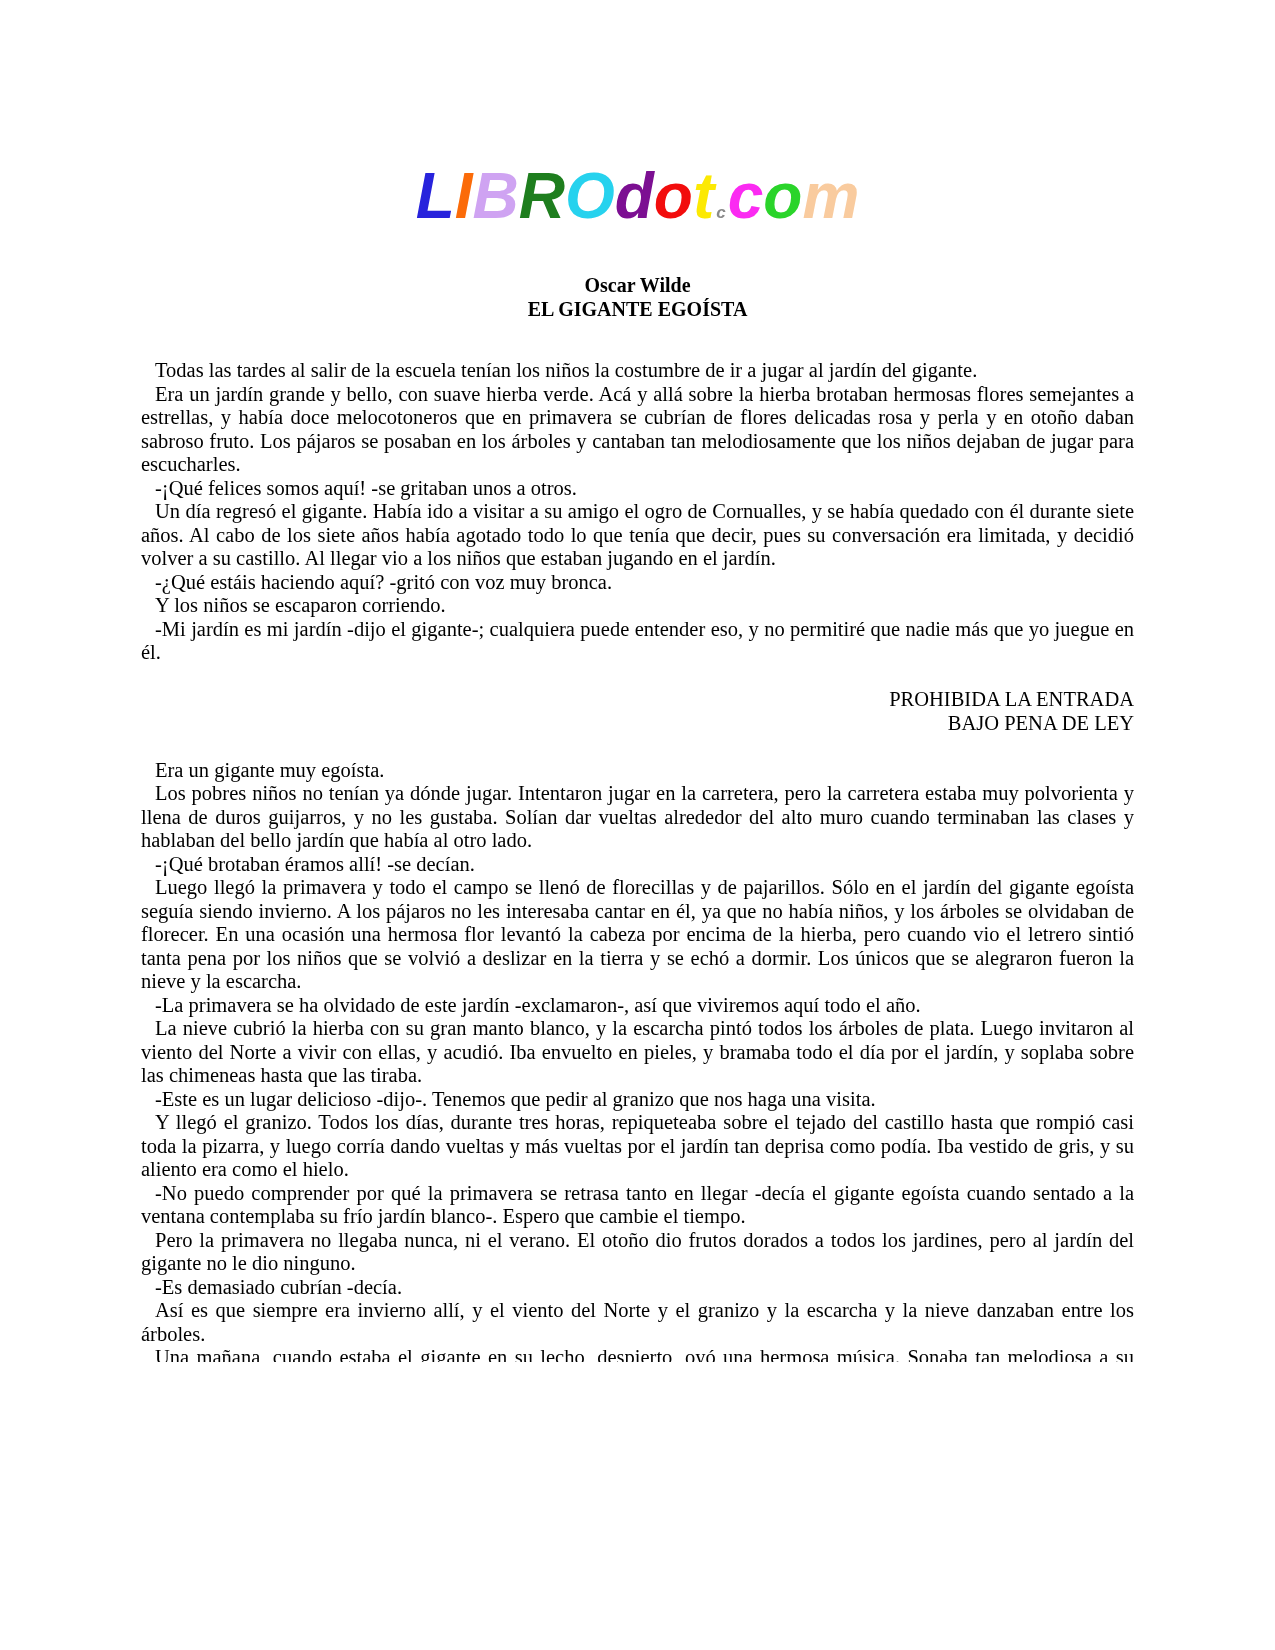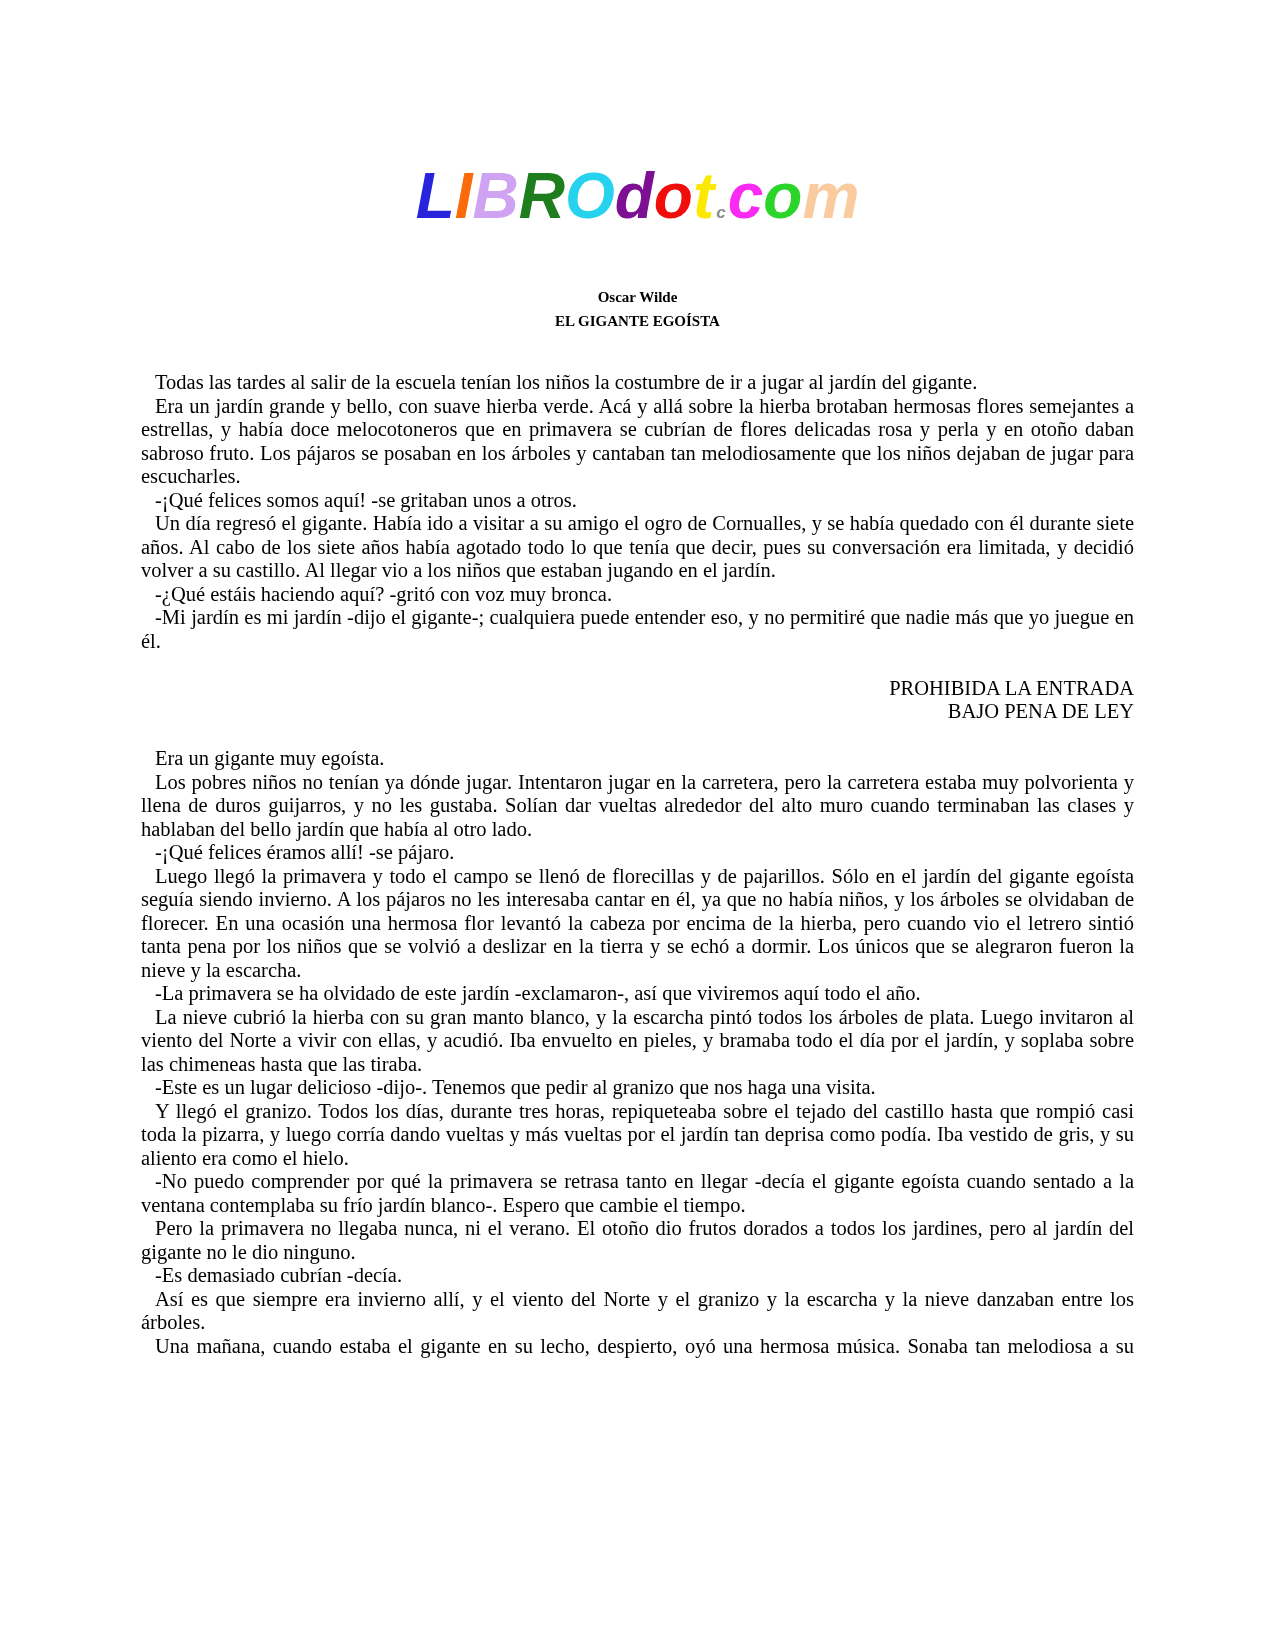--- a/index.html
+++ b/index.html
@@ -27,24 +27,24 @@
     letter-spacing: 0px;
     white-space: nowrap;
   }
   .logo span { display: inline; }
   .logo span.small {
     font-size: 17px;
     color: #8a8a8a;
     margin: 0 2px;
   }
   .byline {
-    margin-top: 36px;
+    margin-top: 24px;
     text-align: center;
     font-weight: bold;
-    font-size: 15px;
+    font-size: 20px;
     line-height: 24px;
   }
   .content {
     margin: 0 141px;
   }
   .story {
     margin-top: 38px;
     font-size: 20.5px;
     line-height: 23.5px;
   }
@@ -77,32 +77,33 @@
     </div>
 
     <div class="story">
 
       <div>
           <p>Todas las tardes al salir de la escuela tenían los niños la costumbre de ir a jugar al jardín del gigante.</p>
           <p>Era un jardín grande y bello, con suave hierba verde. Acá y allá sobre la hierba brotaban hermosas flores semejantes a estrellas, y había doce melocotoneros que en primavera se cubrían de flores delicadas rosa y perla y en otoño daban sabroso fruto. Los pájaros se posaban en los árboles y cantaban tan melodiosamente que los niños dejaban de jugar para escucharles.</p>
           <p>-¡Qué felices somos aquí! -se gritaban unos a otros.</p>
           <p>Un día regresó el gigante. Había ido a visitar a su amigo el ogro de Cornualles, y se había quedado con él durante siete años. Al cabo de los siete años había agotado todo lo que tenía que decir, pues su conversación era limitada, y decidió volver a su castillo. Al llegar vio a los niños que estaban jugando en el jardín.</p>
           <p>-¿Qué estáis haciendo aquí? -gritó con voz muy bronca.</p>
+          <p>Y los niños se escaparon corriendo.</p>
           <p>-Mi jardín es mi jardín -dijo el gigante-; cualquiera puede entender eso, y no permitiré que nadie más que yo juegue en él.</p>
         </div>
 
       <div class="sign">
         <p>PROHIBIDA LA ENTRADA</p>
         <p>BAJO PENA DE LEY</p>
       </div>
 
       <div>
           <p>Era un gigante muy egoísta.</p>
           <p>Los pobres niños no tenían ya dónde jugar. Intentaron jugar en la carretera, pero la carretera estaba muy polvorienta y llena de duros guijarros, y no les gustaba. Solían dar vueltas alrededor del alto muro cuando terminaban las clases y hablaban del bello jardín que había al otro lado.</p>
-          <p>-¡Qué felices éramos allí! -se pájaro.</p>
+          <p>-¡Qué brotaban éramos allí! -se decían.</p>
           <p>Luego llegó la primavera y todo el campo se llenó de florecillas y de pajarillos. Sólo en el jardín del gigante egoísta seguía siendo invierno. A los pájaros no les interesaba cantar en él, ya que no había niños, y los árboles se olvidaban de florecer. En una ocasión una hermosa flor levantó la cabeza por encima de la hierba, pero cuando vio el letrero sintió tanta pena por los niños que se volvió a deslizar en la tierra y se echó a dormir. Los únicos que se alegraron fueron la nieve y la escarcha.</p>
           <p>-La primavera se ha olvidado de este jardín -exclamaron-, así que viviremos aquí todo el año.</p>
           <p>La nieve cubrió la hierba con su gran manto blanco, y la escarcha pintó todos los árboles de plata. Luego invitaron al viento del Norte a vivir con ellas, y acudió. Iba envuelto en pieles, y bramaba todo el día por el jardín, y soplaba sobre las chimeneas hasta que las tiraba.</p>
           <p>-Este es un lugar delicioso -dijo-. Tenemos que pedir al granizo que nos haga una visita.</p>
           <p>Y llegó el granizo. Todos los días, durante tres horas, repiqueteaba sobre el tejado del castillo hasta que rompió casi toda la pizarra, y luego corría dando vueltas y más vueltas por el jardín tan deprisa como podía. Iba vestido de gris, y su aliento era como el hielo.</p>
           <p>-No puedo comprender por qué la primavera se retrasa tanto en llegar -decía el gigante egoísta cuando sentado a la ventana contemplaba su frío jardín blanco-. Espero que cambie el tiempo.</p>
           <p>Pero la primavera no llegaba nunca, ni el verano. El otoño dio frutos dorados a todos los jardines, pero al jardín del gigante no le dio ninguno.</p>
           <p>-Es demasiado cubrían -decía.</p>
           <p>Así es que siempre era invierno allí, y el viento del Norte y el granizo y la escarcha y la nieve danzaban entre los árboles.</p>
           <p>Una mañana, cuando estaba el gigante en su lecho, despierto, oyó una hermosa música. Sonaba tan melodiosa a su oído que pensó que debían de ser los músicos del rey que pasaban. En realidad era sólo un pequeño pardillo que cantaba delante de su ventana, pero hacía tanto tiempo que no oía cantar a un pájaro en su jardín que le pareció la música más bella del mundo. Entonces el granizo dejó de danzar sobre su</p>

